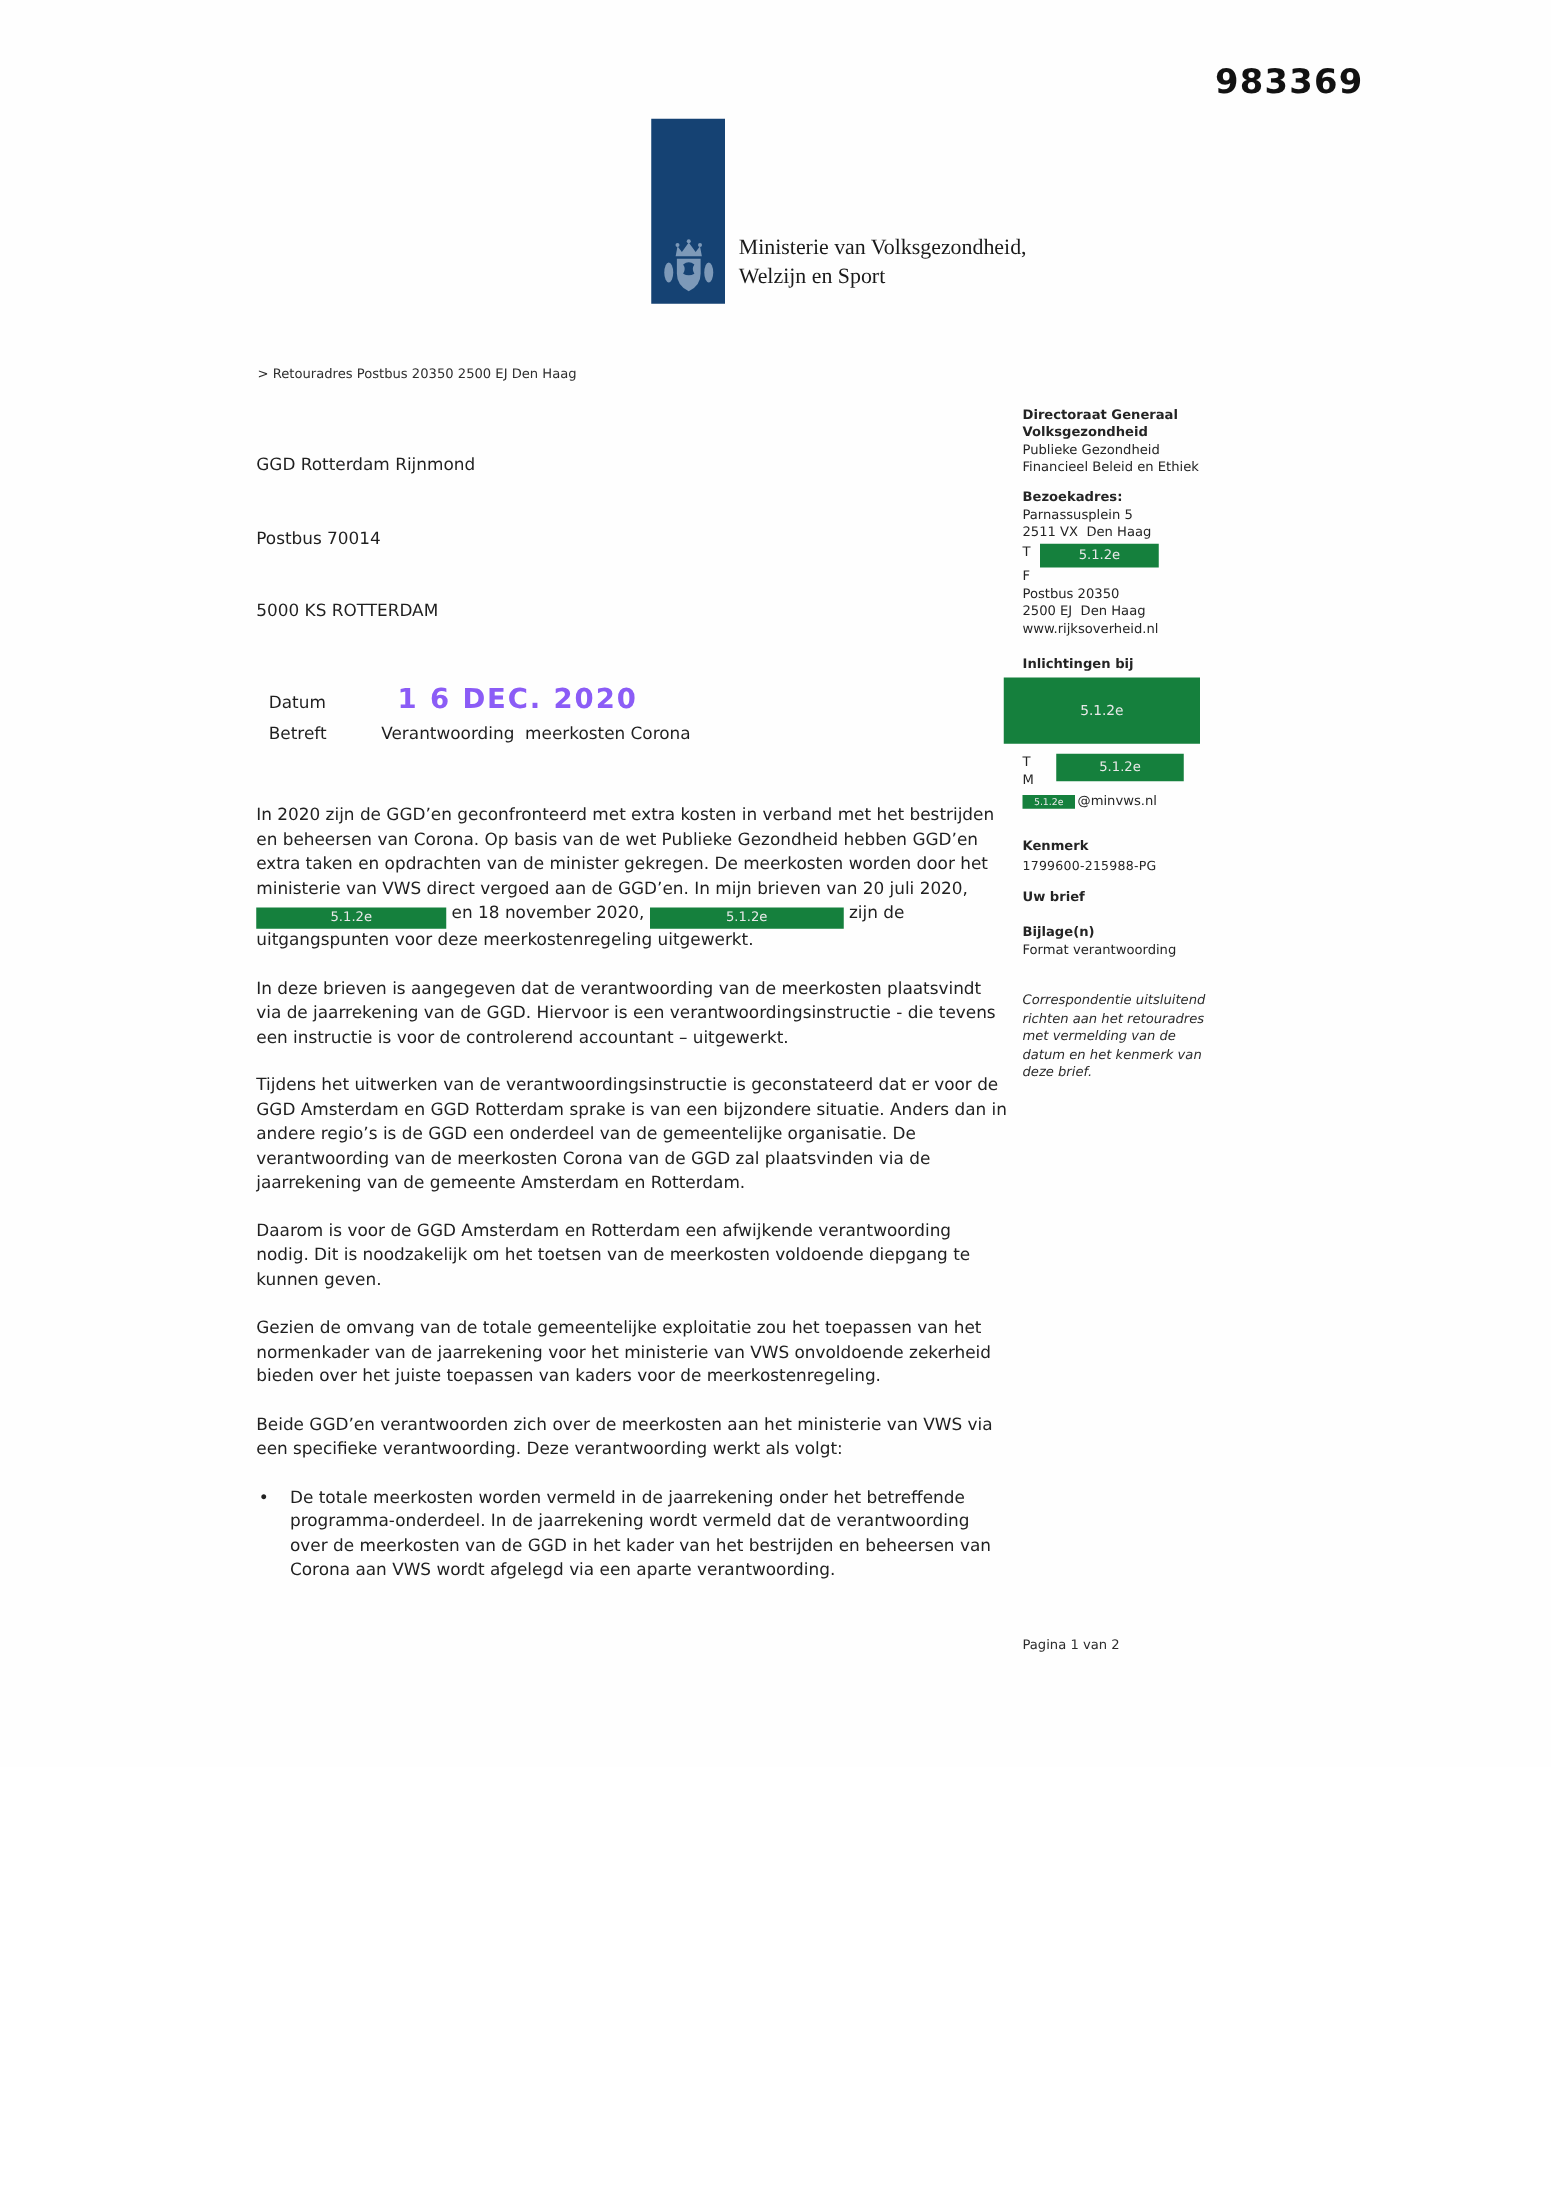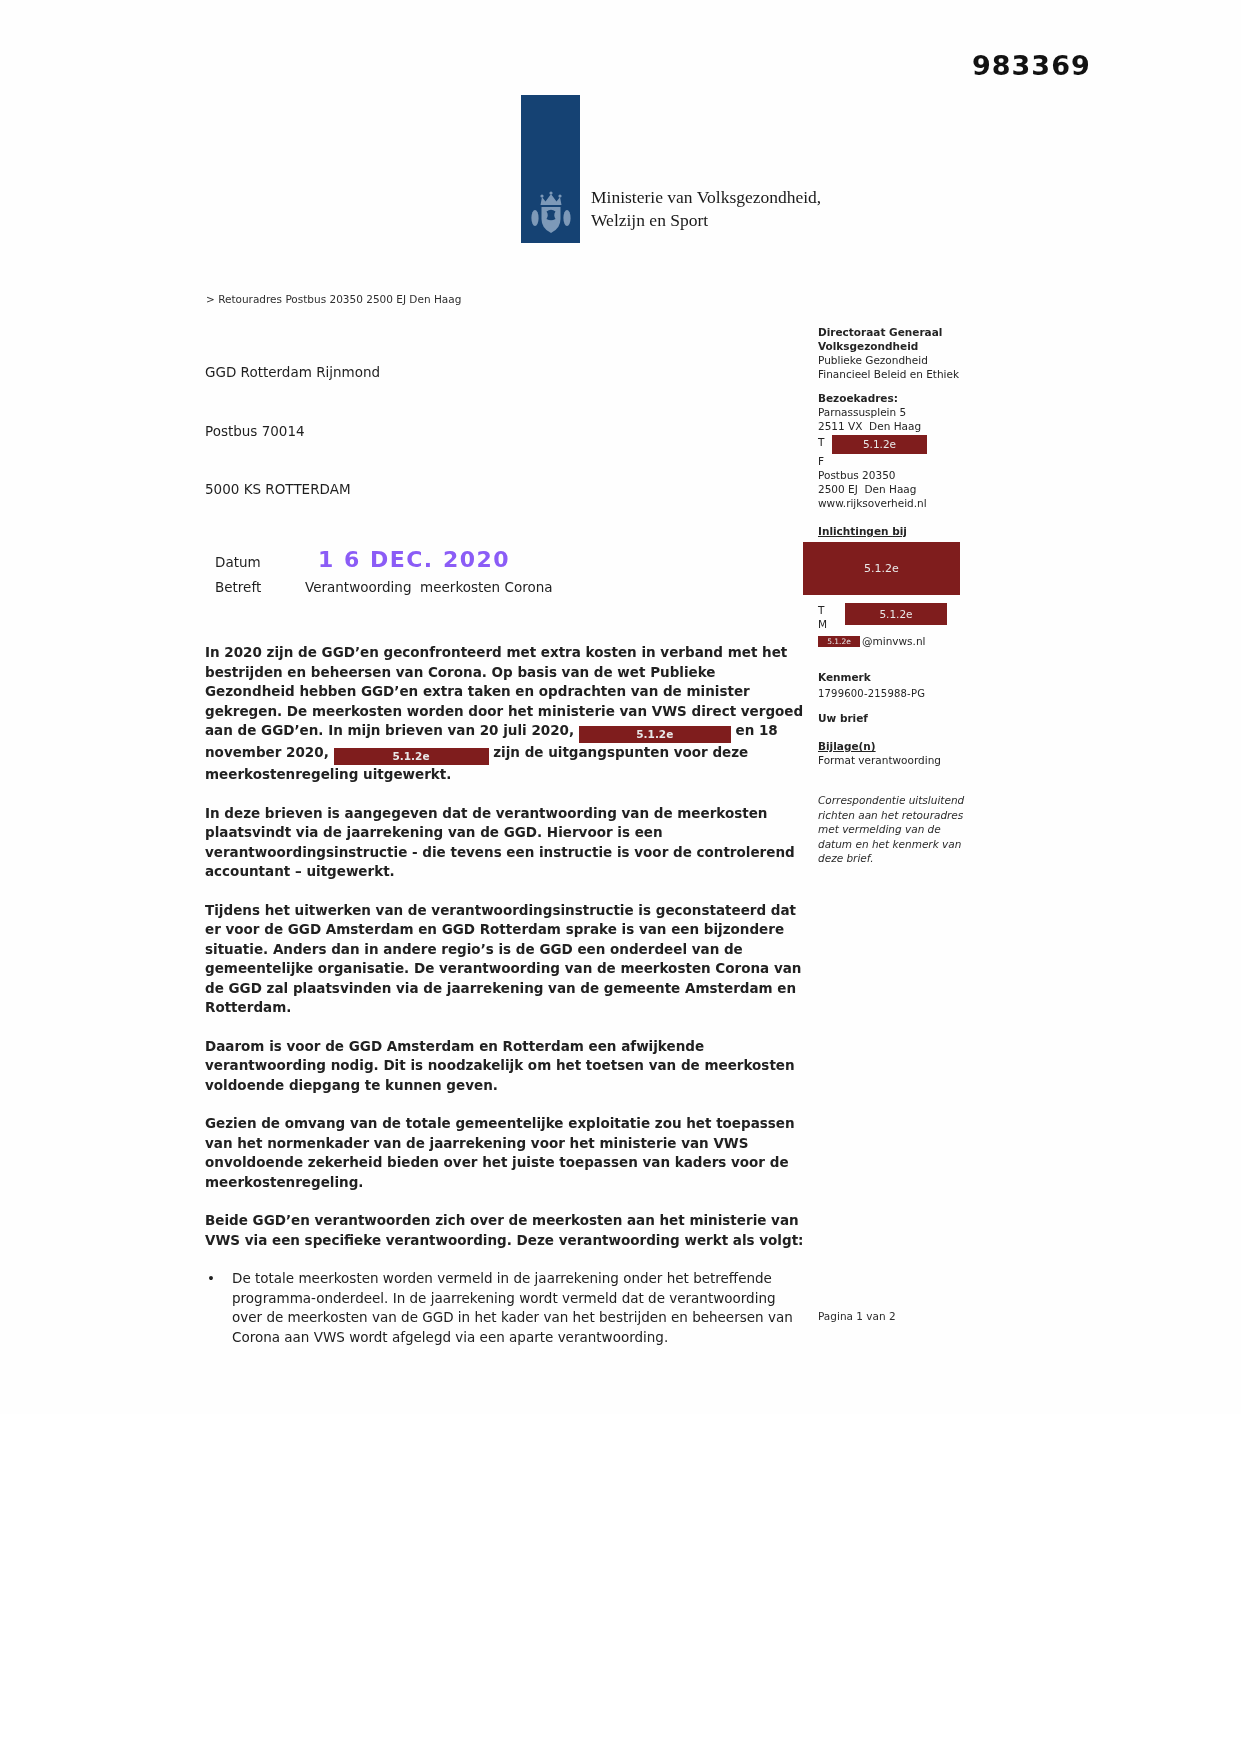--- a/index.html
+++ b/index.html
@@ -65,25 +65,25 @@
     position: absolute;
     left: 818px; top: 325px;
     width: 168px;
     font-size: 10.5px;
     line-height: 14px;
     color: #242424;
   }
   .sidebar div, .sidebar span { white-space: pre-wrap; }
   .sb-bold { font-weight: 700; }
   .gap-sm { margin-top: 10px; }
-  .gap-md { margin-top: 14px; text-decoration: underline; }
+  .gap-md { margin-top: 14px; }
   .gap-lg { margin-top: 22px; }
 
   .redaction {
-    background: #7f1d1d;
+    background: #15803d;
     color: #e9e9e9;
     text-align: center;
     font-size: 10.5px;
   }
   .tf-row { display: flex; align-items: flex-start; margin-top: 2px; }
   .tf-label { display: inline-block; width: 14px; }
   .tf-box { width: 95px; height: 19px; line-height: 19px; }
   .big-box {
     width: 157px; height: 53px; line-height: 53px;
     margin-left: -15px; margin-top: 4px;
@@ -126,21 +126,21 @@
 
   
   .body-text {
     position: absolute;
     left: 205px; top: 643px;
     width: 601px;
     font-size: 13.5px;
     line-height: 19.5px;
     color: #212121;
   }
-  .body-text p { margin: 0 0 19px 0; font-weight: bold; }
+  .body-text p { margin: 0 0 19px 0; }
   .inline-redaction {
     display: inline-block;
     height: 17px; line-height: 17px;
     vertical-align: -3px;
   }
   .r1 { width: 152px; }
   .r2 { width: 155px; }
   .bullet-item {
     position: relative;
     padding-left: 27px;

